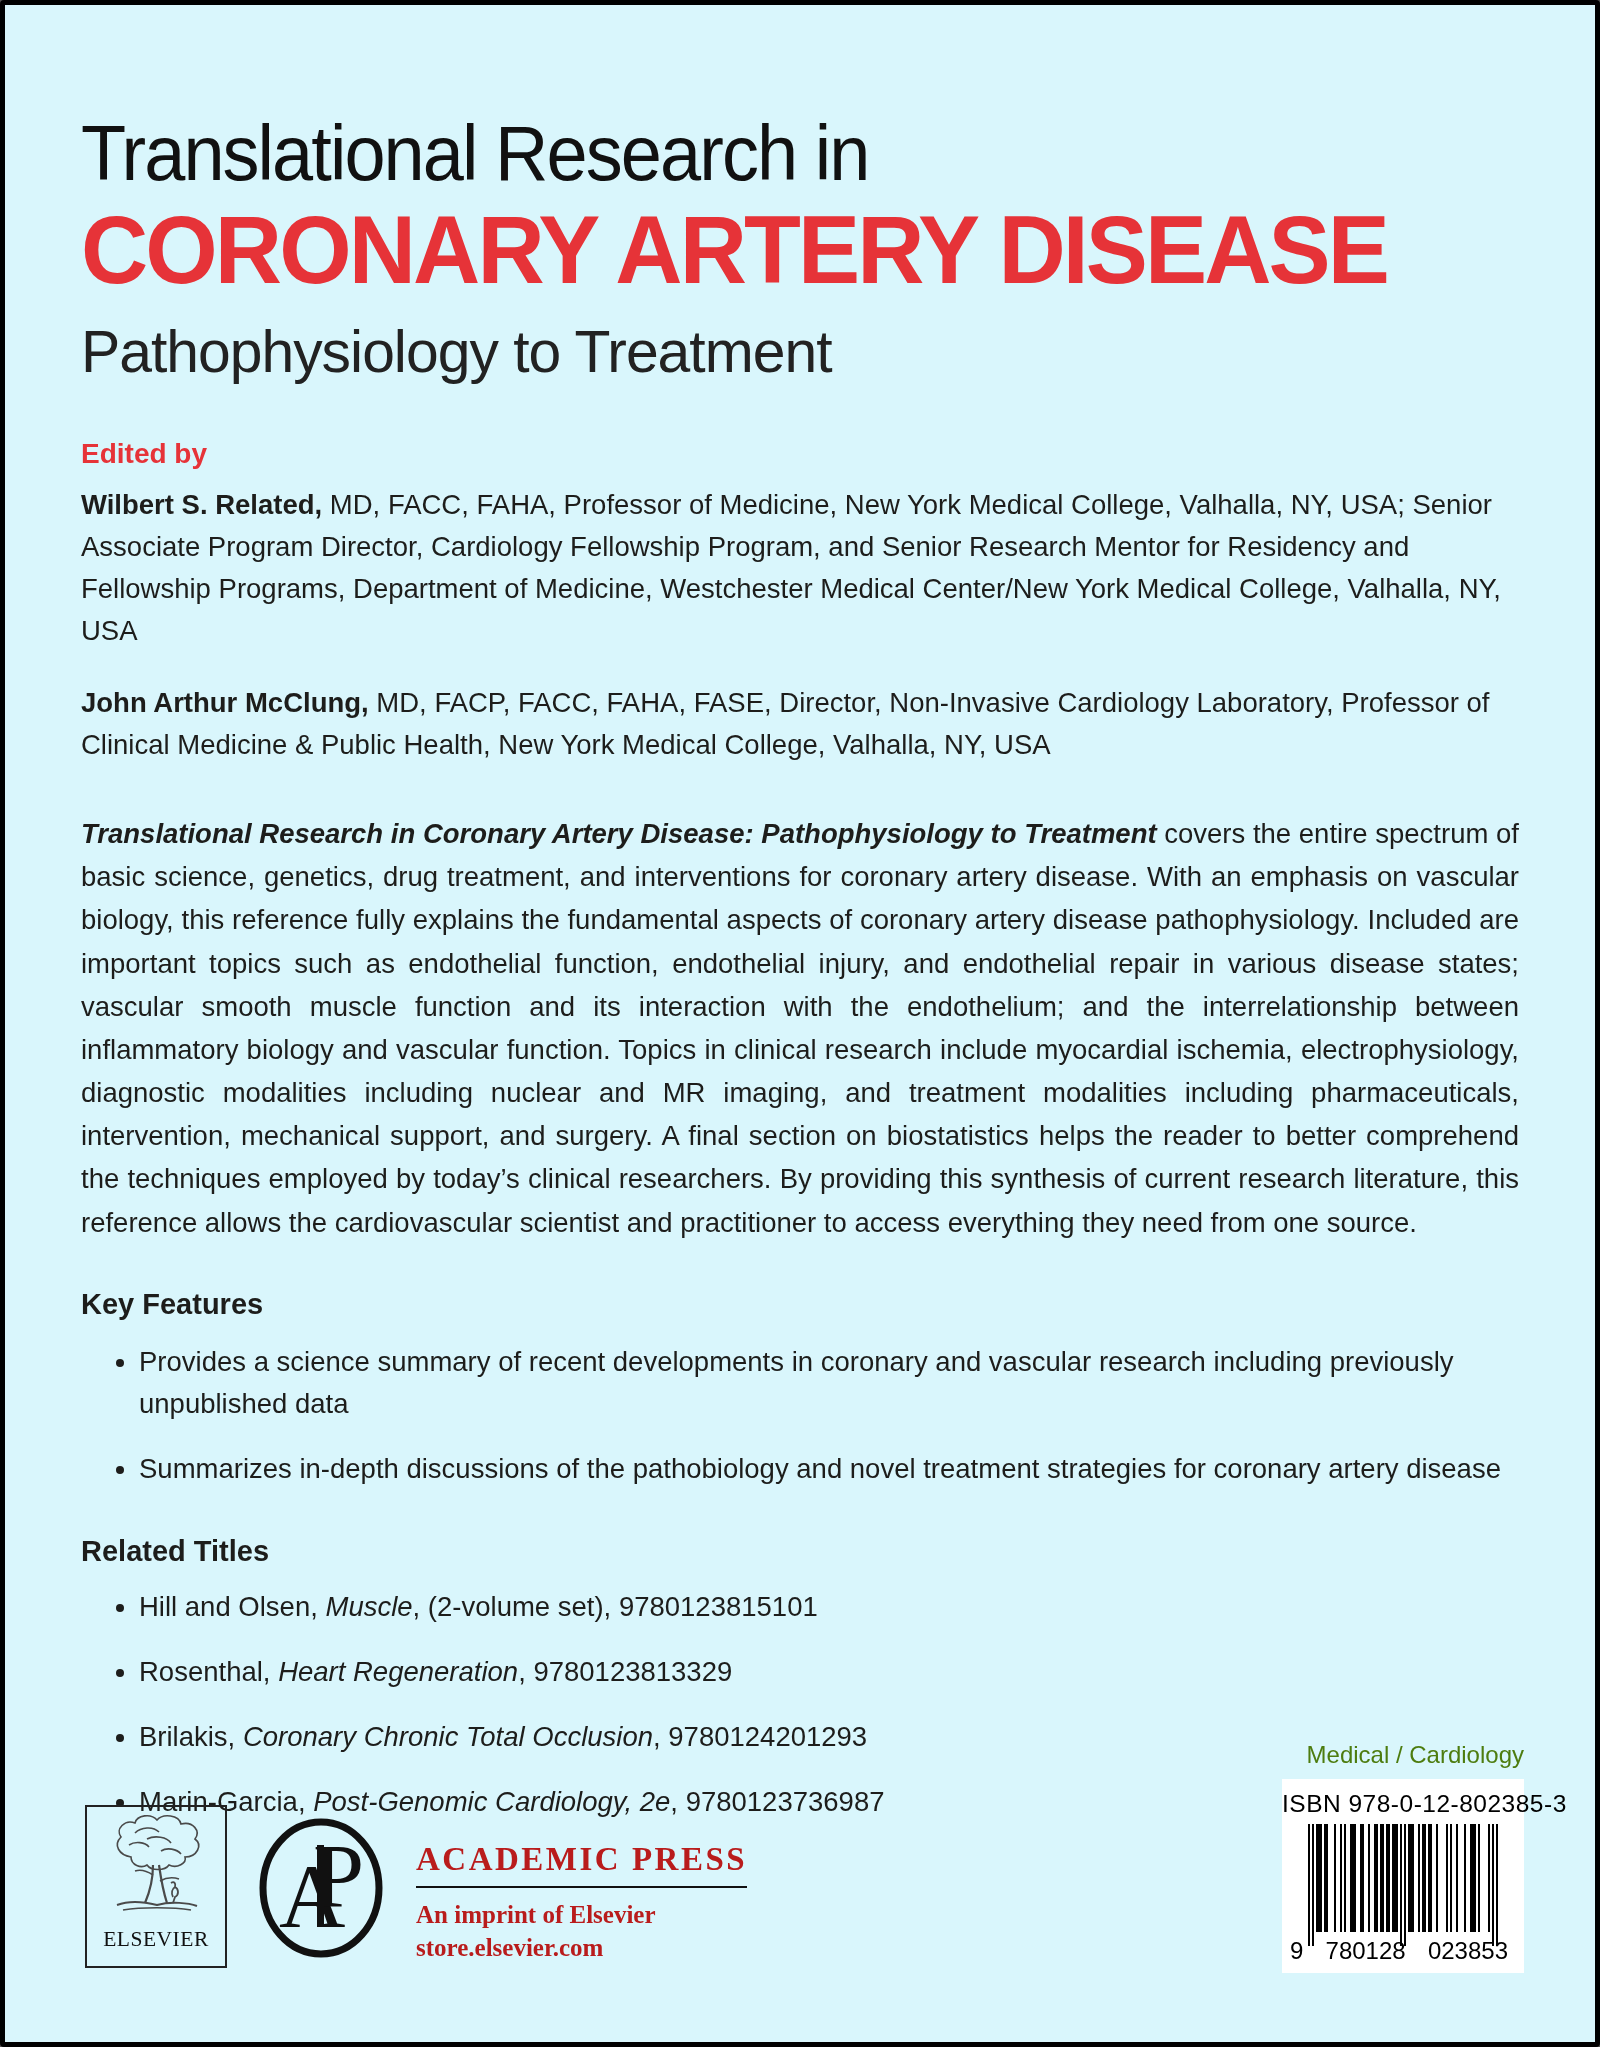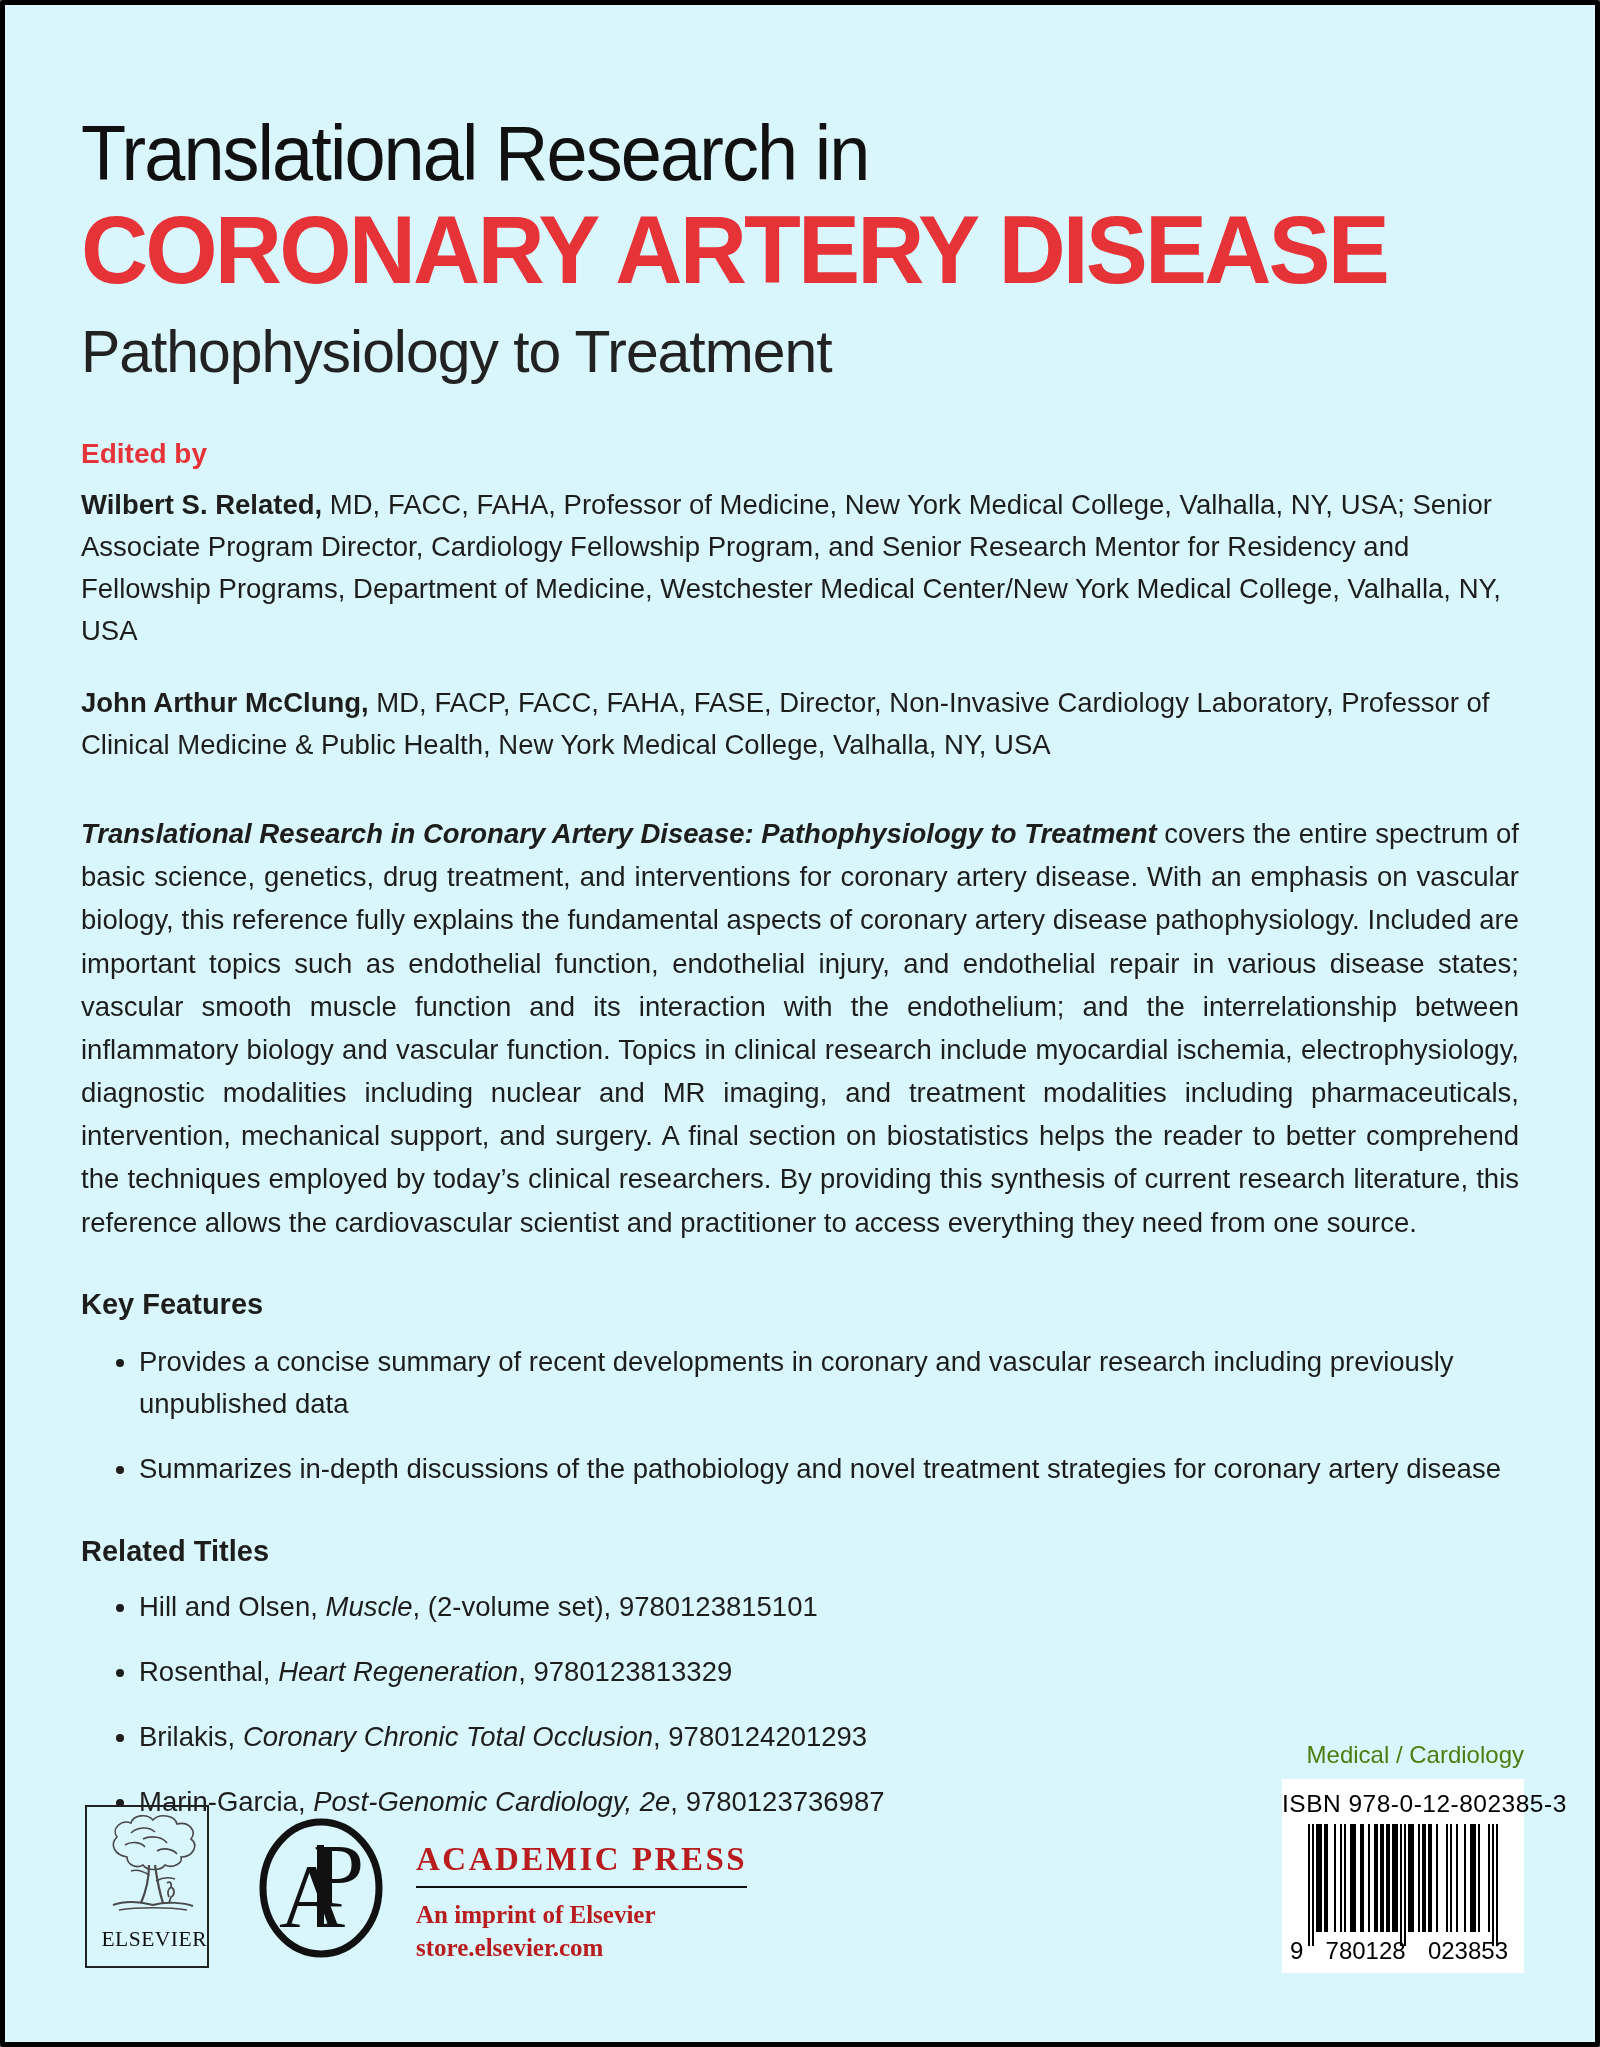--- a/index.html
+++ b/index.html
@@ -133,24 +133,24 @@
     font-size:24px;
     color:#000;
     justify-content:space-between;
     padding:0 16px 0 8px;
   }
   .barcode-digits span{background:transparent;}
 
   .elsevier-logo{
     position:absolute;
     left:80px; top:1800px;
-    width:124px; height:163px;
+    width:142px; height:163px;
     box-sizing:border-box;
     border:2px solid #222;
-    text-align:right;
+    text-align:center;
   }
   .elsevier-logo svg{margin-top:4px;}
   .elsevier-wordmark{
     font-family:"Liberation Serif", serif;
     font-size:21.5px;
     letter-spacing:.5px;
     color:#111;
     margin-top:0px;
   }
   .ap-circle{
@@ -197,21 +197,21 @@
 
     <div class="edited-by" style="color:#e63338;">Edited by</div>
 
     <p class="editor"><span class="ed-name">Wilbert S. Related,</span><span> MD, FACC, FAHA, Professor of Medicine, New York Medical College, Valhalla, NY, USA;  Senior Associate Program Director, Cardiology Fellowship Program, and Senior  Research Mentor for Residency and Fellowship Programs, Department of Medicine, Westchester Medical Center/New York Medical College, Valhalla, NY, USA</span></p>
     <p class="editor"><span class="ed-name">John Arthur McClung,</span><span> MD, FACP, FACC, FAHA, FASE, Director, Non-Invasive Cardiology Laboratory, Professor of Clinical Medicine &amp; Public Health, New York Medical College, Valhalla, NY, USA</span></p>
 
     <p class="description"><span class="lead">Translational Research in Coronary Artery Disease: Pathophysiology to Treatment</span><span> covers the entire spectrum of basic science, genetics, drug treatment, and interventions for coronary artery disease. With an emphasis on vascular biology, this reference fully explains the fundamental aspects of coronary artery disease pathophysiology. Included are important topics such as endothelial function, endothelial injury, and endothelial repair in various disease states; vascular smooth muscle function and its interaction with the endothelium; and the interrelationship between inflammatory biology and vascular function. Topics in clinical research include myocardial ischemia, electrophysiology, diagnostic modalities including nuclear and MR imaging, and treatment modalities including pharmaceuticals, intervention, mechanical support, and surgery. A final section on biostatistics helps the reader to better comprehend the techniques employed by today’s clinical researchers.  By providing this synthesis of current research literature, this reference allows the cardiovascular scientist and practitioner to access everything they need from one source.</span></p>
 
     <div class="section-heading">Key Features</div>
     <ul class="feature-list">
-      <li>Provides a concise summary of recent developments in coronary and vascular research including previously unpublished data</li>
+      <li>Provides a science summary of recent developments in coronary and vascular research including previously unpublished data</li>
       <li>Summarizes in-depth discussions of the pathobiology and novel treatment strategies for coronary artery disease</li>
     </ul>
 
     <div class="section-heading">Related Titles</div>
     <ul class="related-list">
       <li><span>Hill and Olsen, </span><span class="italic">Muscle</span><span>, (2-volume set), 9780123815101</span></li>
       <li><span>Rosenthal, </span><span class="italic">Heart Regeneration</span><span>, 9780123813329</span></li>
       <li><span>Brilakis, </span><span class="italic">Coronary Chronic Total Occlusion</span><span>, 9780124201293</span></li>
       <li><span>Marin-Garcia, </span><span class="italic">Post-Genomic Cardiology, 2e</span><span>, 9780123736987</span></li>
     </ul>

